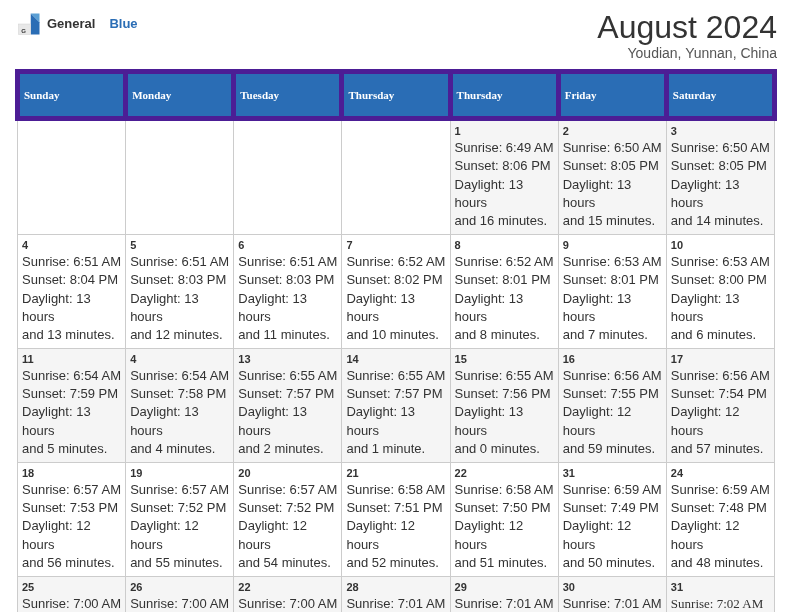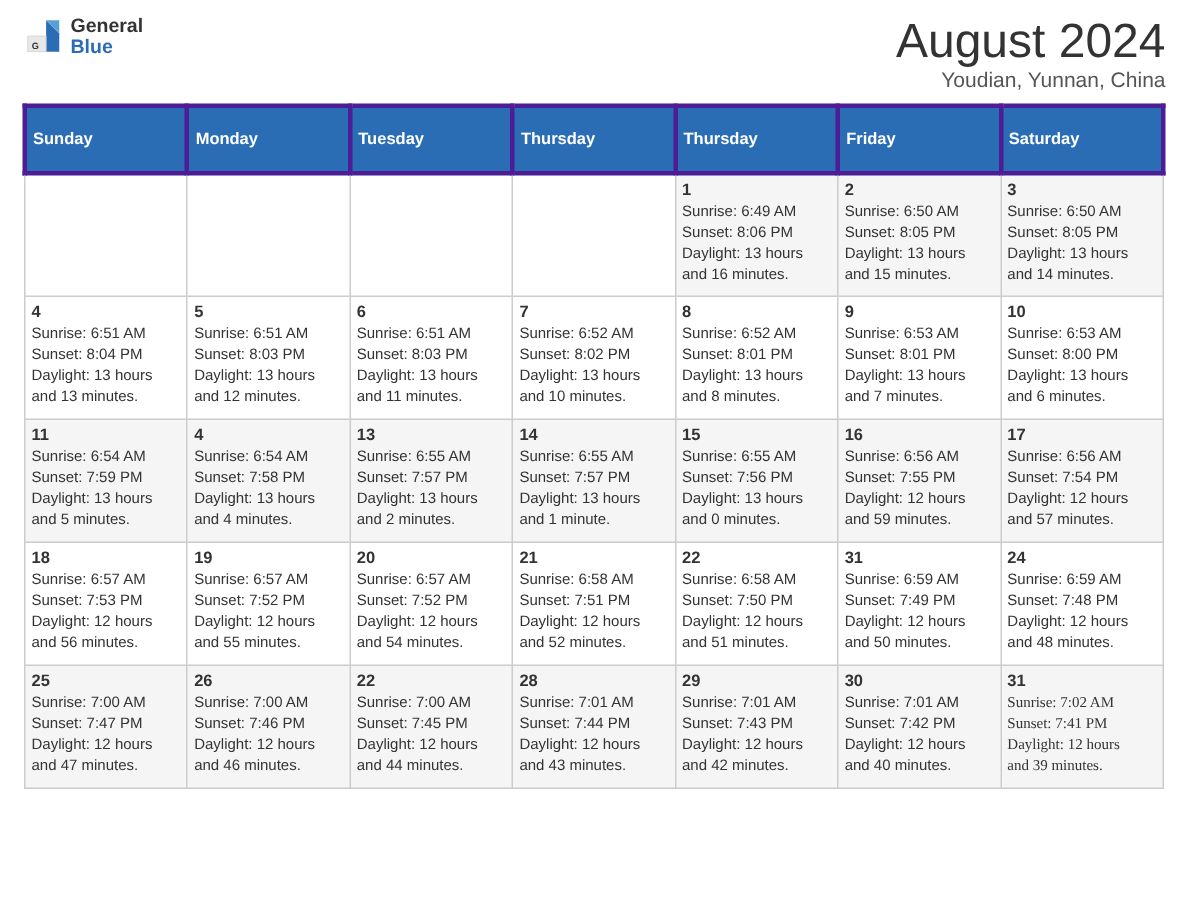--- a/index.html
+++ b/index.html
@@ -20,25 +20,26 @@
       align-items: flex-start;
       margin-bottom: 8px;
     }
     .logo {
       display: flex;
       align-items: center;
       gap: 4px;
     }
     .logo-text {
       display: flex;
-      flex-direction: column;
+      flex-direction: row;
       font-size: 13px;
       font-weight: bold;
       color: #333;
       line-height: 1.1;
+      gap: 14px;
     }
     .logo-text .general { color: #333; }
     .logo-text .blue { color: #2a6db5; }
     .logo-icon {
       width: 28px;
       height: 28px;
     }
     .title-block {
       text-align: right;
     }
@@ -56,22 +57,23 @@
       width: 100%;
       border-collapse: collapse;
       table-layout: fixed;
     }
     thead tr th {
       background: #2a6db5;
       color: #fff;
       font-size: 11px;
       font-weight: bold;
       padding: 15px 4px;
-      border: 3px solid #4c1d95;
+      border: 5px solid #4c1d95;
       text-align: left;
+      font-family: Liberation Serif, serif;
     }
     tbody tr td {
       border: 1px solid #ccc;
       vertical-align: top;
       padding: 4px 4px;
       font-size: 9.5px;
       color: #333;
       height: 82px;
       background: #fff;
     }
@@ -80,21 +82,21 @@
     }
     tbody tr:nth-child(even) td {
       background: #fff;
     }
     .day-number {
       font-weight: bold;
       font-size: 11px;
       margin-bottom: 2px;
     }
     .day-info {
-      font-size: 10px;
+      font-size: 13px;
       line-height: 1.4;
       color: #333;
     }
     .empty-cell {
       background: #fff !important;
     }
   </style>
 </head>
 <body>
 

